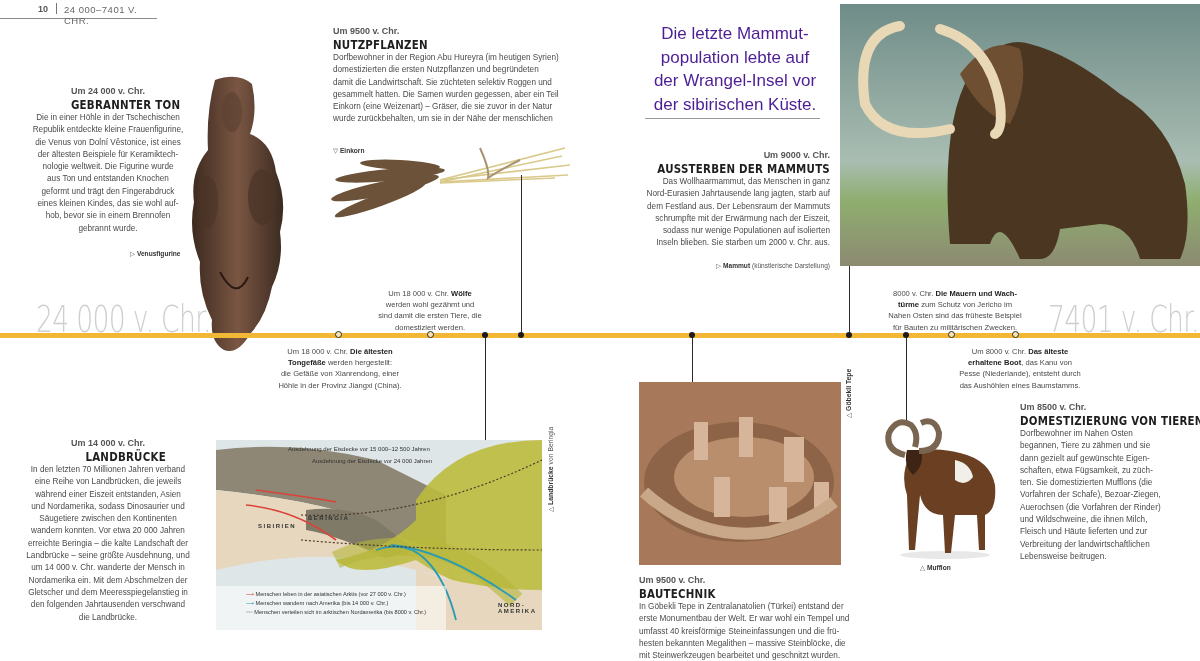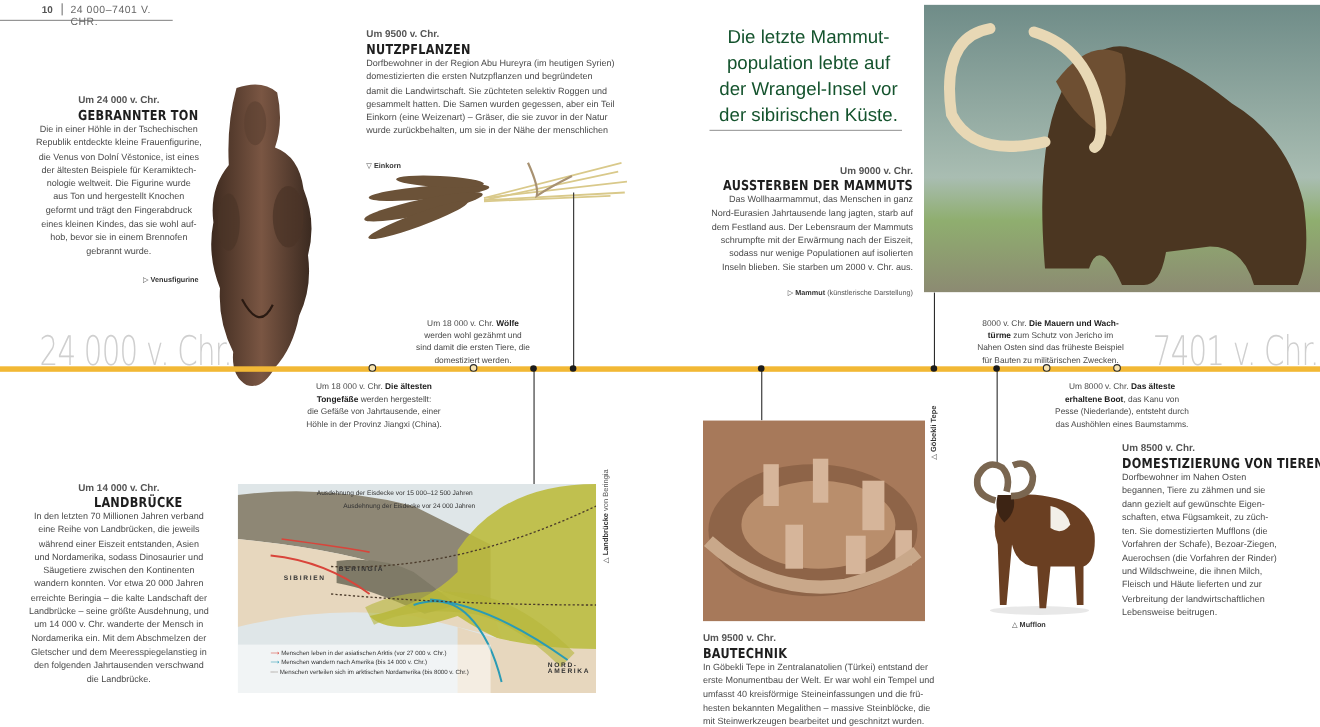--- a/index.html
+++ b/index.html
@@ -28,21 +28,21 @@
   .timeline { left: 0; top: 333px; width: 1200px; height: 5px; background: #f2b835; }
   .dot { position: absolute; top: 332px; width: 6px; height: 6px; border-radius: 50%; background: #1c1c1c; margin-left: -3px; }
   .ring { position: absolute; top: 331px; width: 7px; height: 7px; border-radius: 50%; background: #f8e4b0; border: 1.4px solid #2c2c2c; margin-left: -3.5px; }
   .vline { position: absolute; width: 1.2px; background: #2c2c2c; }
 
   .bigdate { font-family: "DejaVu Sans", sans-serif; font-weight: 200; font-size: 37px; color: #cfcfcf; letter-spacing: -1px; transform: scaleX(0.72); transform-origin: left top; white-space: nowrap; }
 
   .short { font-size: 7.6px; line-height: 11.2px; color: #4a4a4a; }
   .short b { color: #1e1e1e; }
 
-  .quote { font-size: 17px; line-height: 23.5px; color: #14532d; text-align: center; }
+  .quote { font-size: 17px; line-height: 23.5px; color: #4c1d95; text-align: center; }
 
   
   .img-venus { left: 180px; top: 72px; width: 112px; height: 285px; }
   .img-wheat { left: 330px; top: 140px; width: 240px; height: 85px; }
   .img-mammoth { left: 840px; top: 4px; width: 360px; height: 262px; overflow: hidden; }
   .img-map { left: 216px; top: 440px; width: 326px; height: 190px; overflow: hidden; }
   .img-gobekli { left: 639px; top: 382px; width: 202px; height: 183px; overflow: hidden; }
   .img-mufflon { left: 885px; top: 415px; width: 115px; height: 145px; }
 
   .vcap { font-size: 6.8px; color: #555; transform: rotate(-90deg); transform-origin: left top; white-space: nowrap; }
@@ -76,21 +76,21 @@
 
 <div class="abs right" style="left:10px; top:86px; width:196px;text-align:center;">
   <div class="date">Um 24 000 v. Chr.</div>
   <div class="title" style="transform-origin:right;">GEBRANNTER TON</div>
   <div class="body">
     <div>Die in einer Höhle in der Tschechischen</div>
     <div>Republik entdeckte kleine Frauenfigurine,</div>
     <div>die Venus von Dolní Věstonice, ist eines</div>
     <div>der ältesten Beispiele für Keramiktech-</div>
     <div>nologie weltweit. Die Figurine wurde</div>
-    <div>aus Ton und hergestellt Knochen</div>
+    <div>aus Ton und entstanden Knochen</div>
     <div>geformt und trägt den Fingerabdruck</div>
     <div>eines kleinen Kindes, das sie wohl auf-</div>
     <div>hob, bevor sie in einem Brennofen</div>
     <div>gebrannt wurde.</div>
   </div>
 </div>
 <div class="abs caption" style="left:130px; top:250px;">
   <span>▷</span>
   <b>Venusfigurine</b>
 </div>
@@ -198,21 +198,21 @@
 <div class="abs short center" style="left:340px; top:288px; width:180px;">
   <div><span>Um 18 000 v. Chr.</span> <b>Wölfe</b></div>
   <div>werden wohl gezähmt und</div>
   <div>sind damit die ersten Tiere, die</div>
   <div>domestiziert werden.</div>
 </div>
 
 <div class="abs short center" style="left:250px; top:346px; width:180px;">
   <div><span>Um 18 000 v. Chr.</span> <b>Die ältesten</b></div>
   <div><b>Tongefäße</b> <span>werden hergestellt:</span></div>
-  <div>die Gefäße von Jahrtausende, einer</div>
+  <div>die Gefäße von Xianrendong, einer</div>
   <div>Höhle in der Provinz Jiangxi (China).</div>
 </div>
 
 <div class="abs short center" style="left:860px; top:288px; width:190px;">
   <div><span>8000 v. Chr.</span> <b>Die Mauern und Wach-</b></div>
   <div><b>türme</b> <span>zum Schutz von Jericho im</span></div>
   <div>Nahen Osten sind das früheste Beispiel</div>
   <div>für Bauten zu militärischen Zwecken.</div>
 </div>
 

